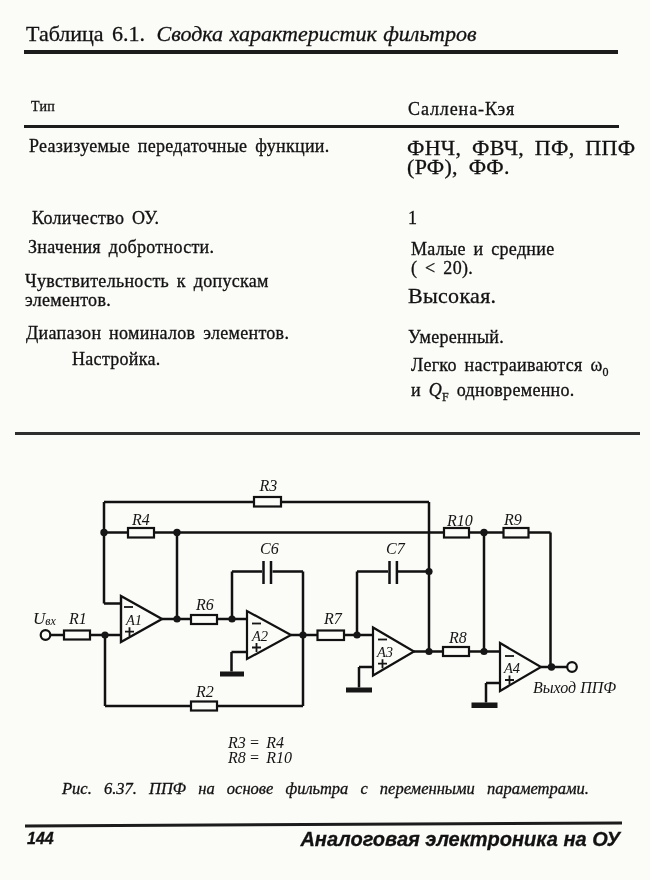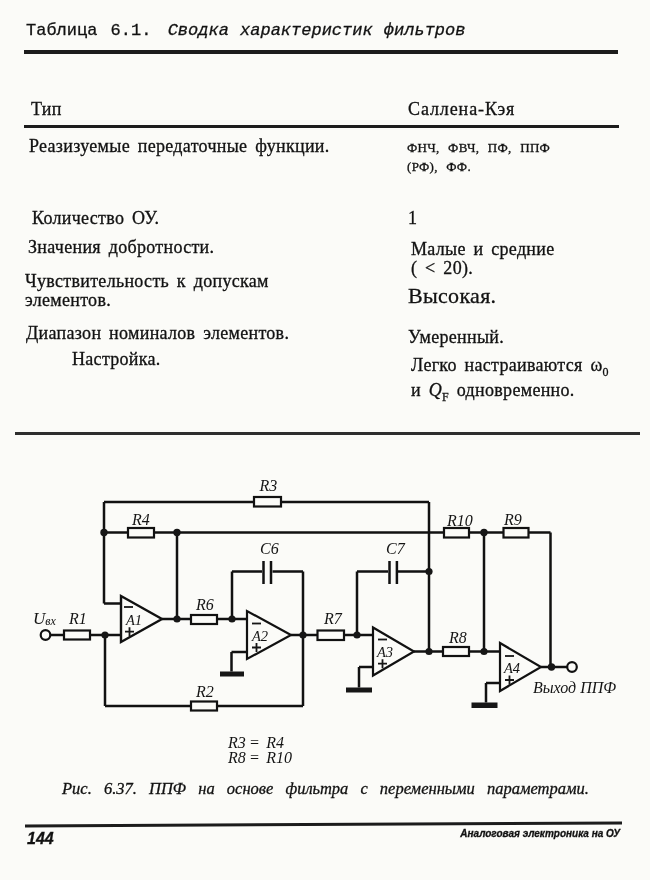--- a/index.html
+++ b/index.html
@@ -5,32 +5,32 @@
   html,body{margin:0;padding:0;}
   body{width:650px;height:880px;position:relative;background:#fbfbf8;overflow:hidden;
        font-family:"Liberation Serif", serif;color:#121212;-webkit-text-stroke:0.3px #121212;}
   .t{position:absolute;white-space:nowrap;}
   .rule{position:absolute;background:#1c1c1c;}
   i{font-style:italic;}
 </style>
 </head>
 <body>
 
-<div class="t" style="left:26px;top:20.5px;font-size:17px;word-spacing:3px;font-family:Liberation Mono, monospace;">Таблица 6.1. <i style="margin-left:3px;word-spacing:1px;">Сводка характеристик фильтров</i></div>
+<div class="t" style="left:26px;top:20.5px;font-size:22px;word-spacing:3px;">Таблица 6.1. <i style="margin-left:3px;word-spacing:1px;">Сводка характеристик фильтров</i></div>
 
 <div class="rule" style="left:24px;top:49.5px;width:594px;height:4.5px;"></div>
 <div class="rule" style="left:24px;top:125px;width:595px;height:2.5px;"></div>
 <div class="rule" style="left:15px;top:431.5px;width:625px;height:3px;background:#2e2e2e;"></div>
 <div class="rule" style="left:25px;top:822.5px;width:597px;height:2.6px;transform:rotate(-0.3deg);"></div>
 
-<div class="t" style="left:31px;top:98.5px;font-size:18px;letter-spacing:0.3px;">Тип</div>
+<div class="t" style="left:31px;top:98.5px;font-size:14px;letter-spacing:0.3px;">Тип</div>
 <div class="t" style="left:408px;top:98.5px;font-size:18px;letter-spacing:0.9px;">Саллена-Кэя</div>
 
 <div class="t" style="left:29px;top:136.5px;font-size:18px;letter-spacing:0.3px;word-spacing:3px;line-height:19px;">Реазизуемые передаточные функции.</div>
-<div class="t" style="left:407px;top:137.5px;font-size:13px;letter-spacing:0.3px;word-spacing:5px;line-height:19.5px;">ФНЧ, ФВЧ, ПФ, ППФ<br>(РФ), ФФ.</div>
+<div class="t" style="left:407px;top:137.5px;font-size:22px;letter-spacing:0.3px;word-spacing:5px;line-height:19.5px;">ФНЧ, ФВЧ, ПФ, ППФ<br>(РФ), ФФ.</div>
 
 <div class="t" style="left:32px;top:208px;font-size:18px;letter-spacing:0.3px;word-spacing:3px;">Количество ОУ.</div>
 <div class="t" style="left:408px;top:208px;font-size:18px;">1</div>
 
 <div class="t" style="left:28px;top:236.5px;font-size:18px;letter-spacing:0.3px;word-spacing:3px;">Значения добротности.</div>
 <div class="t" style="left:411px;top:239.5px;font-size:18px;letter-spacing:0.3px;word-spacing:3px;line-height:19.5px;">Малые и средние<br>( &lt; 20).</div>
 
 <div class="t" style="left:25px;top:272px;font-size:18px;letter-spacing:0.3px;word-spacing:3px;line-height:19px;">Чувствительность к допускам<br>элементов.</div>
 <div class="t" style="left:408px;top:282.5px;font-size:22px;letter-spacing:0.3px;">Высокая.</div>
 
@@ -140,13 +140,13 @@
   <text x="504" y="672.5" font-size="14.5px">A4</text>
   <text x="533" y="693">Выход ППФ</text>
   <text x="228" y="748">R3 =  R4</text>
   <text x="228" y="763">R8 =  R10</text>
 </g>
 </svg>
 
 <div class="t" style="left:62px;top:779px;font-size:16.5px;font-style:italic;word-spacing:8px;">Рис. 6.37. ППФ на основе фильтра с переменными параметрами.</div>
 
 <div class="t" style="left:27px;top:830px;font-family:'Liberation Sans',sans-serif;font-weight:bold;font-style:italic;font-size:16px;">144</div>
-<div class="t" style="right:30px;top:827.5px;font-family:'Liberation Sans',sans-serif;font-weight:bold;font-style:italic;font-size:10px;">Аналоговая электроника на ОУ</div>
+<div class="t" style="right:30px;top:827.5px;font-family:'Liberation Sans',sans-serif;font-weight:bold;font-style:italic;font-size:20px;">Аналоговая электроника на ОУ</div>
 
 </body></html>

